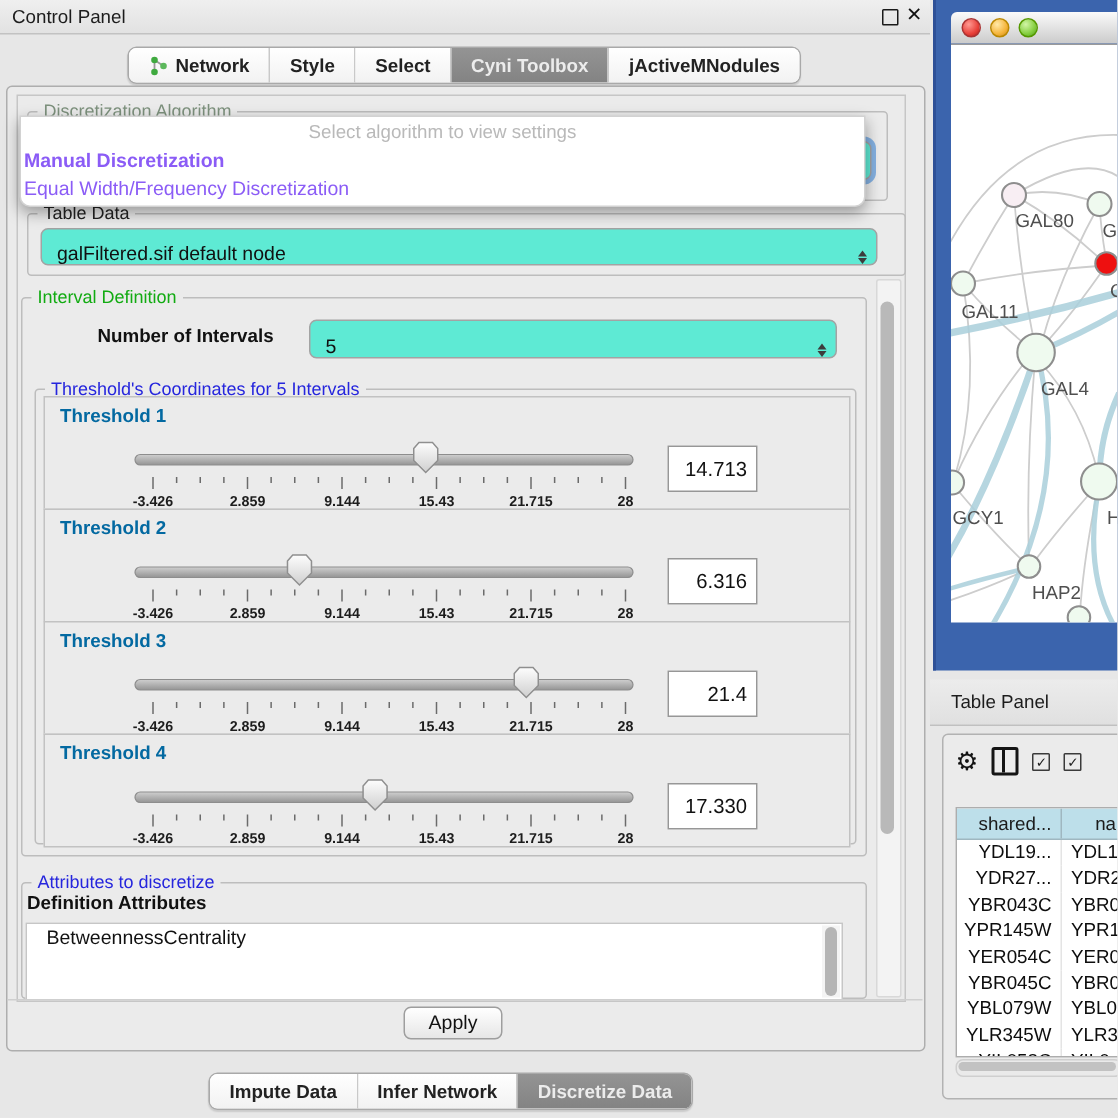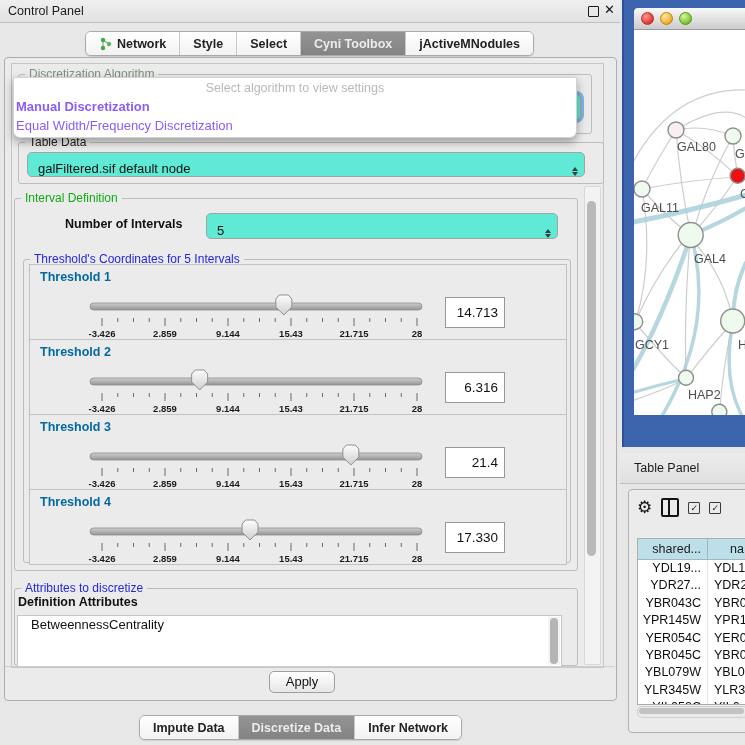--- a/index.html
+++ b/index.html
@@ -350,25 +350,25 @@
       <div id="vscroll-thumb"></div>
     </div>
 
   <div class="abs" id="bottom-sep"></div>
   <div class="abs" id="btn-apply">Apply</div>
 
   <div class="abs seg" id="tabs-bottom" style="left:139px;top:703px;margin-top:12px;">
       <div class="seg-tab">
         <span>Impute Data</span>
       </div>
+      <div class="seg-tab">
+        <span>Infer Network</span>
+      </div>
       <div class="seg-tab sel">
         <span>Discretize Data</span>
-      </div>
-      <div class="seg-tab">
-        <span>Infer Network</span>
       </div>
     </div>
 
   <div class="abs" id="net-frame"></div>
   <div class="abs" id="net-titlebar">
     <span class="light red"></span>
     <span class="light yellow"></span>
     <span class="light green"></span>
   </div>
   <div class="abs" id="net-canvas"><svg width="111" height="385" viewBox="0 0 111 385">

